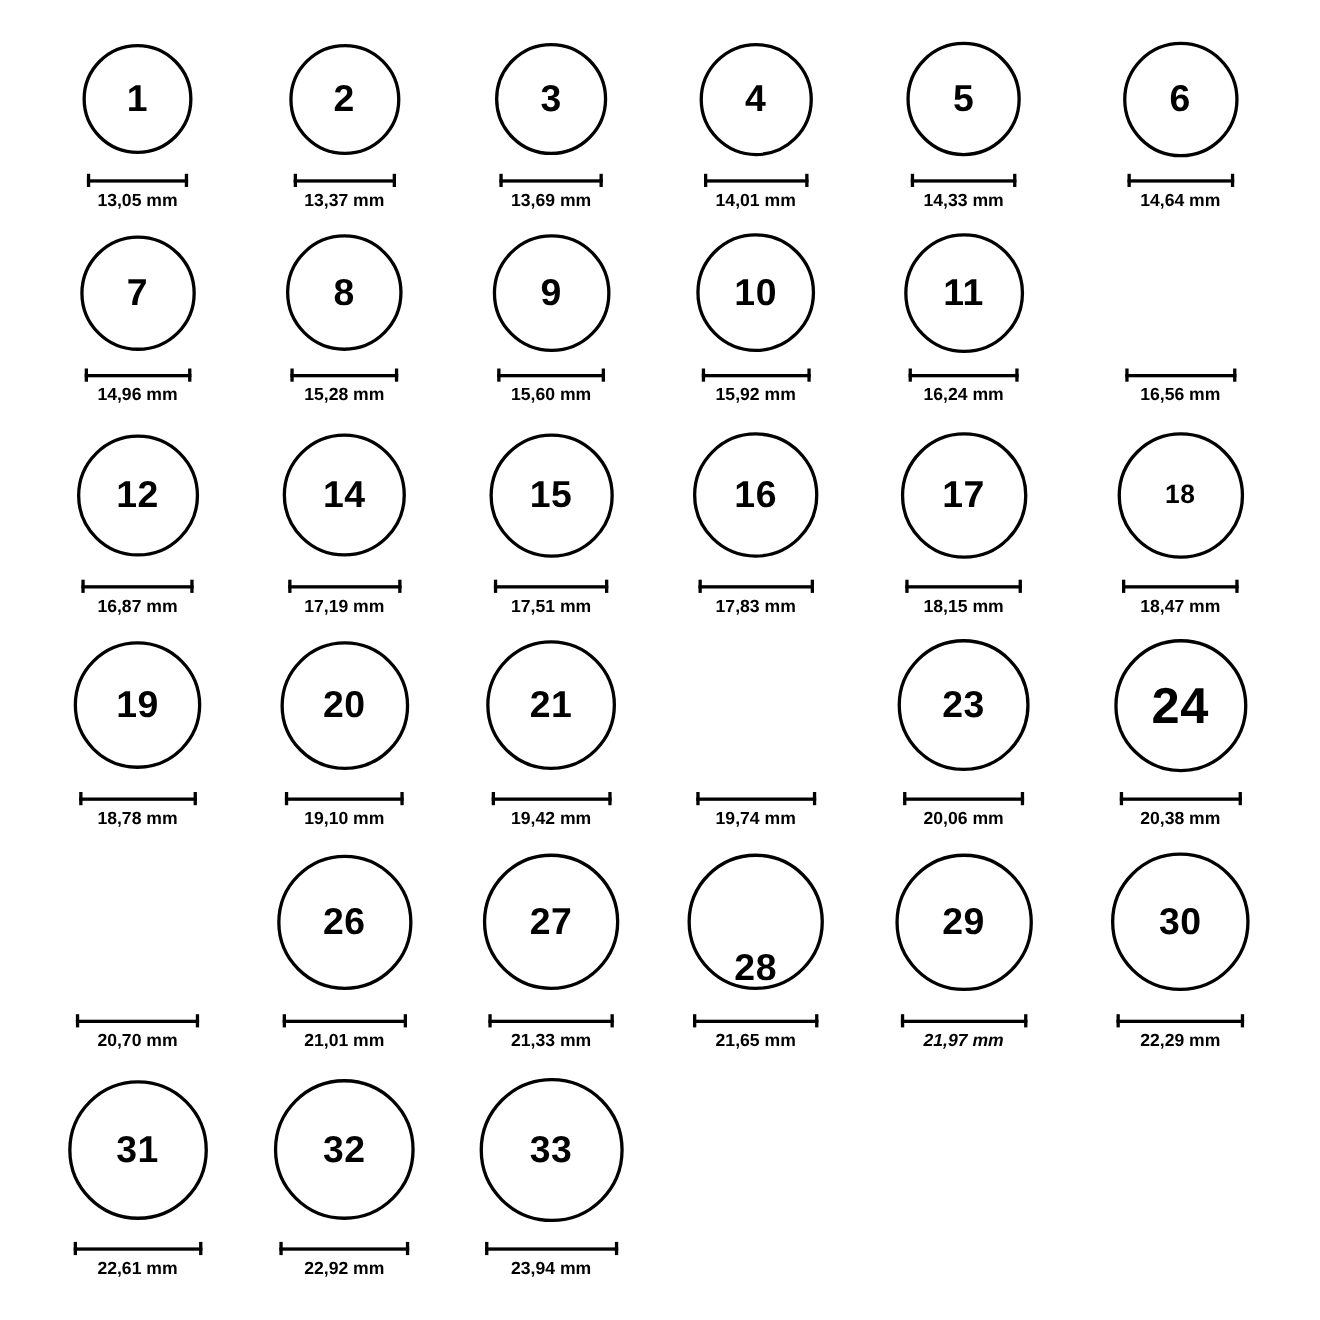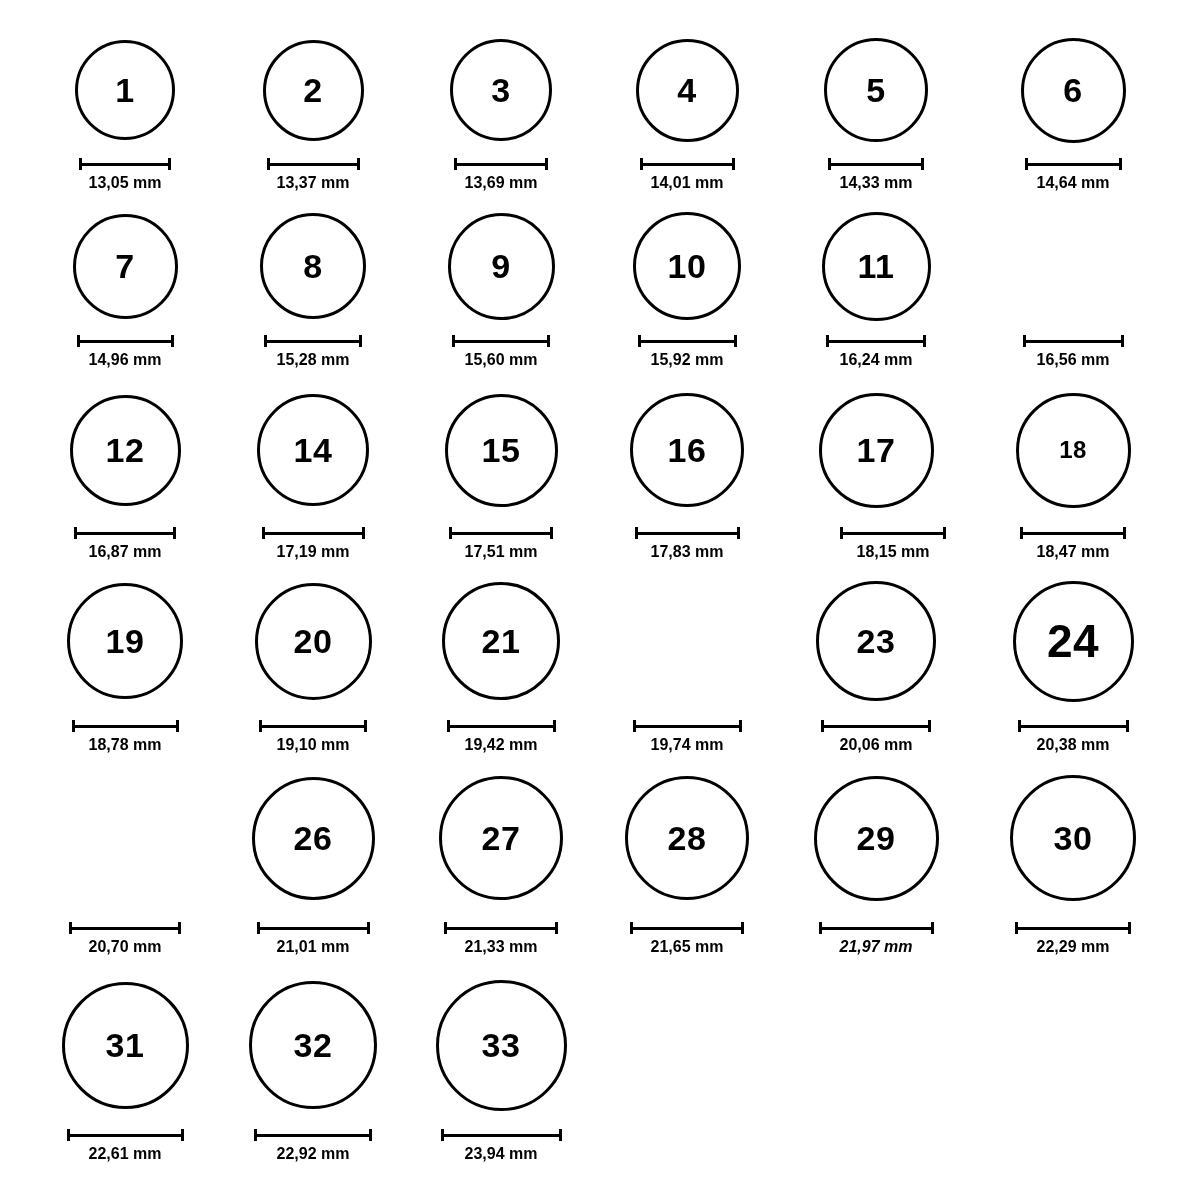--- a/index.html
+++ b/index.html
@@ -277,21 +277,21 @@
         <div class="cap-left"></div>
         <div class="cap-right"></div>
       </div>
       <div class="measure-label">17,83 mm</div>
     </div>
     <div class="ring-cell" style="left: 818.5px; top: 392.5px; width: 115px;">
       <div class="ring-circle" style="width: 115px; height: 115px;">
         <span class="ring-number" style="font-size: 34px;">17</span>
       </div>
     </div>
-    <div class="ring-cell" style="left: 840px; top: 521px; width: 106px;">
+    <div class="ring-cell" style="left: 823px; top: 521px; width: 106px;">
       <div class="measure-bar" style="width: 106px;">
         <div class="line"></div>
         <div class="cap-left"></div>
         <div class="cap-right"></div>
       </div>
       <div class="measure-label">18,15 mm</div>
     </div>
     <div class="ring-cell" style="left: 1015.5px; top: 392.5px; width: 115px;">
       <div class="ring-circle" style="width: 115px; height: 115px;">
         <span class="ring-number" style="font-size: 24px;">18</span>
@@ -406,21 +406,21 @@
     </div>
     <div class="ring-cell" style="left: 444px; top: 916px; width: 114px;">
       <div class="measure-bar" style="width: 114px;">
         <div class="line"></div>
         <div class="cap-left"></div>
         <div class="cap-right"></div>
       </div>
       <div class="measure-label">21,33 mm</div>
     </div>
     <div class="ring-cell" style="left: 625px; top: 776px; width: 124px;">
-      <div class="ring-circle" style="width: 124px; height: 124px;">
+      <div class="ring-circle" style="width: 124px; height: 124px; align-items: flex-end;">
         <span class="ring-number" style="font-size: 34px;">28</span>
       </div>
     </div>
     <div class="ring-cell" style="left: 630px; top: 916px; width: 114px;">
       <div class="measure-bar" style="width: 114px;">
         <div class="line"></div>
         <div class="cap-left"></div>
         <div class="cap-right"></div>
       </div>
       <div class="measure-label">21,65 mm</div>

